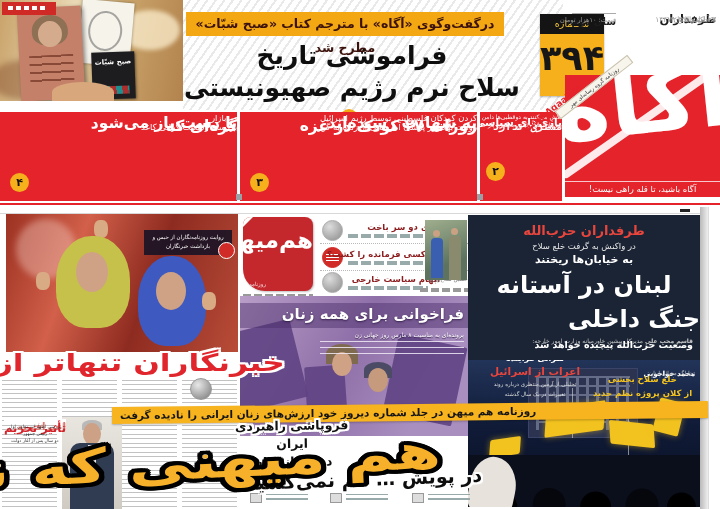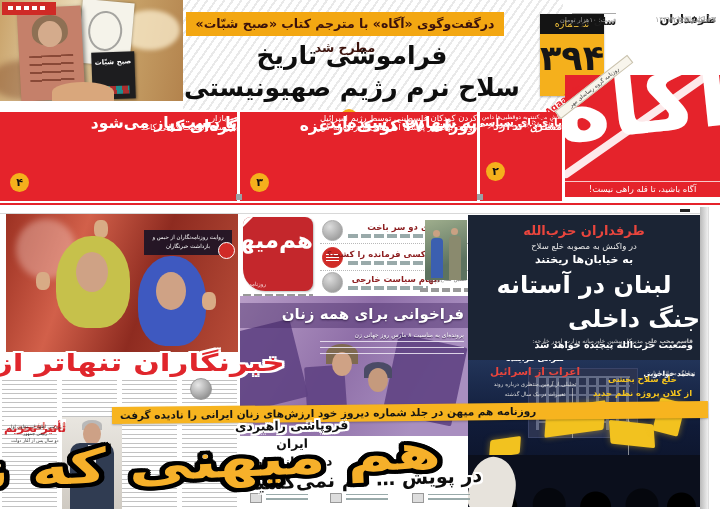--- a/index.html
+++ b/index.html
@@ -367,21 +367,21 @@
   <div class="men-photo">
     <div class="man-h mh1"></div>
     <div class="man-h mh2"></div>
     <div class="man-b"></div>
     <div class="man-k"></div>
   </div>
   <div class="men-cap"></div>
 
   <div class="navy">
     <div class="leb-kred">طرفداران حزب‌الله</div>
-    <div class="leb-w1">در واکنش به مصوبه خلع سلاح</div>
+    <div class="leb-w1">در واکنش به گرفت خلع سلاح</div>
     <div class="leb-w2">به خیابان‌ها ریختند</div>
     <div class="leb-main1">لبنان در آستانه</div>
     <div class="leb-main2">جنگ داخلی</div>
     <div class="leb-quote">
       <span class="leb-qattr">
         <span style="position:static;font-weight:bold;">قاسم محب علی</span>
         <span style="position:static;">مدیرکل پیشین خاورمیانه وزارت امور خارجه:</span>
       </span>
       <span class="leb-qtxt">وضعیت حزب‌الله پیچیده خواهد شد</span>
     </div>

